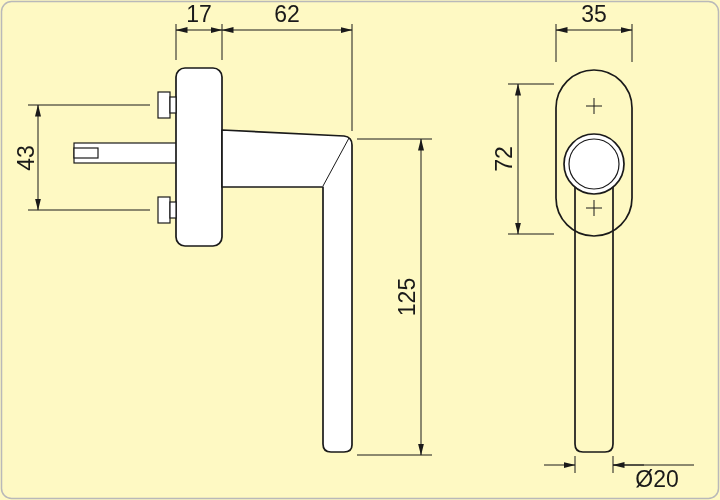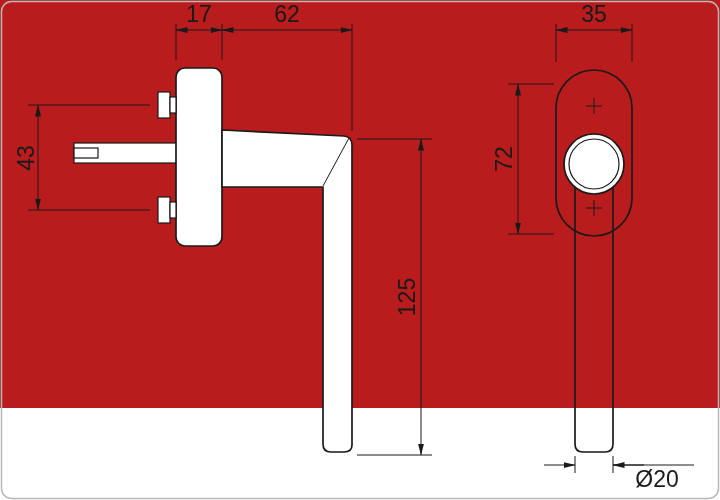--- a/index.html
+++ b/index.html
@@ -7,22 +7,22 @@
     padding: 0;
     background: #ffffff;
     width: 720px;
     height: 500px;
     overflow: hidden;
     font-family: "Liberation Sans", sans-serif;
   }
   .stage {
     position: relative;
     width: 720px;
-    height: 408px;
-    background: #b91c1c;
+    height: 500px;
+    background: #fef9c3;
   }
   svg { display: block; }
   .frame {
     fill: none;
     stroke: #b9b9b9;
     stroke-width: 1.5;
   }
   .outline {
     fill: #ffffff;
     stroke: #1a1a1a;

